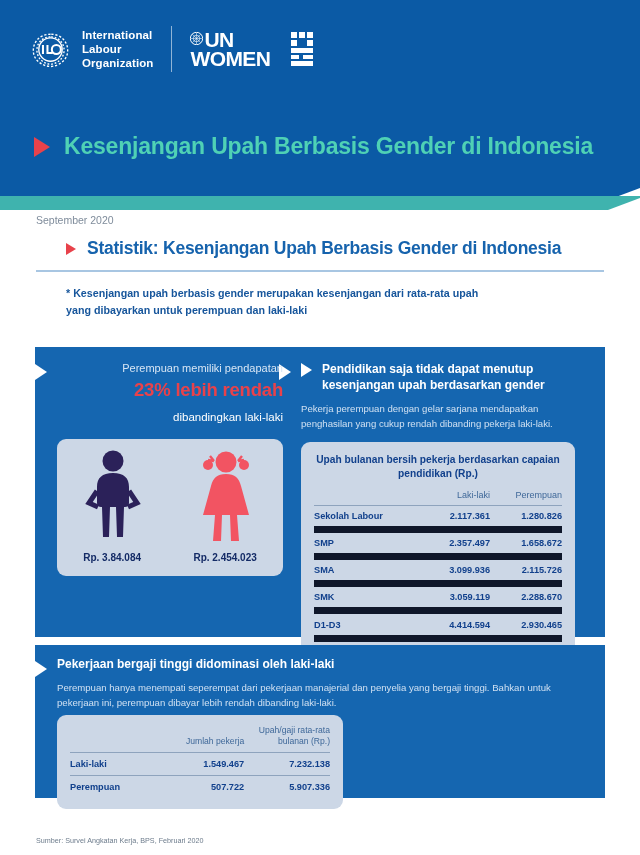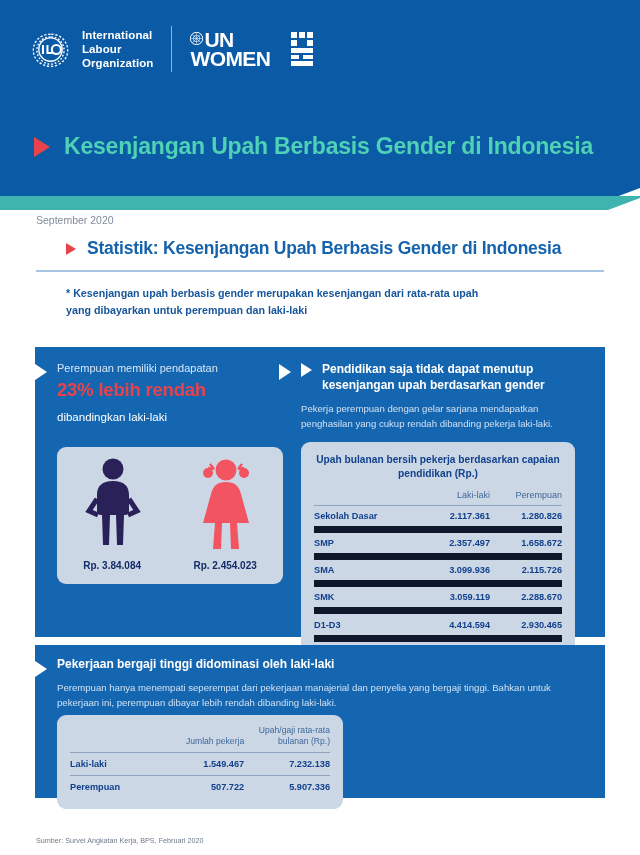--- a/index.html
+++ b/index.html
@@ -73,31 +73,31 @@
     background:#1566b0;
   }
   .notch {
     position:absolute; width:0; height:0;
     border-top:8px solid transparent;
     border-bottom:8px solid transparent;
     border-left:12px solid #ffffff;
     left:0px;
   }
 
-  .col-left { position:absolute; left:22px; top:14px; width:226px; }
+  .col-left { position:absolute; left:22px; top:14px; width:226px;text-align:right; }
   .col-right { position:absolute; left:266px; top:14px; width:286px; }
 
   .kicker { color:#d7e6f5; font-size:11px; line-height:1.35; }
   .bigstat { margin-top:3px; font-size:18.5px; font-weight:700; color:#ffffff; letter-spacing:-.2px; }
   .bigstat .pct { color:#e8424b; }
   .bigstat .rest { color:#e8424b; }
   .subkicker { margin-top:10px; color:#ffffff; font-size:11.5px; }
 
   .figcard {
-    margin-top:24px; width:226px; height:137px;
+    margin-top:16px; width:226px; height:137px;
     background:#ccd7e6; border-radius:9px;
     position:relative;
   }
   .figwrap { position:absolute; left:0; top:10px; width:226px; display:flex; justify-content:space-around; align-items:flex-end; }
   .fig-cap { position:absolute; bottom:13px; width:226px; display:flex; justify-content:space-around; }
   .fig-cap span { color:#142b66; font-size:10px; font-weight:700; }
 
   .rhead { display:flex; gap:10px; align-items:flex-start; }
   .rhead-text { color:#ffffff; font-size:12px; font-weight:700; line-height:1.35; }
   .rbody { margin-top:9px; color:#cfe0f2; font-size:9.6px; line-height:1.5; }
@@ -265,21 +265,21 @@
         <table class="tbl">
           <thead class="tbl-head">
             <tr>
               <th class="lbl" style="width:42%"></th>
               <th class="num" style="width:29%">Laki-laki</th>
               <th class="num" style="width:29%">Perempuan</th>
             </tr>
           </thead>
           <tbody>
             <tr>
-              <td class="lbl">Sekolah Dasar</td>
+              <td class="lbl">Sekolah Labour</td>
               <td class="num">2.117.361</td>
               <td class="num">1.280.826</td>
             </tr>
             <tr>
               <td class="lbl">SMP</td>
               <td class="num">2.357.497</td>
               <td class="num">1.658.672</td>
             </tr>
             <tr>
               <td class="lbl">SMA</td>

